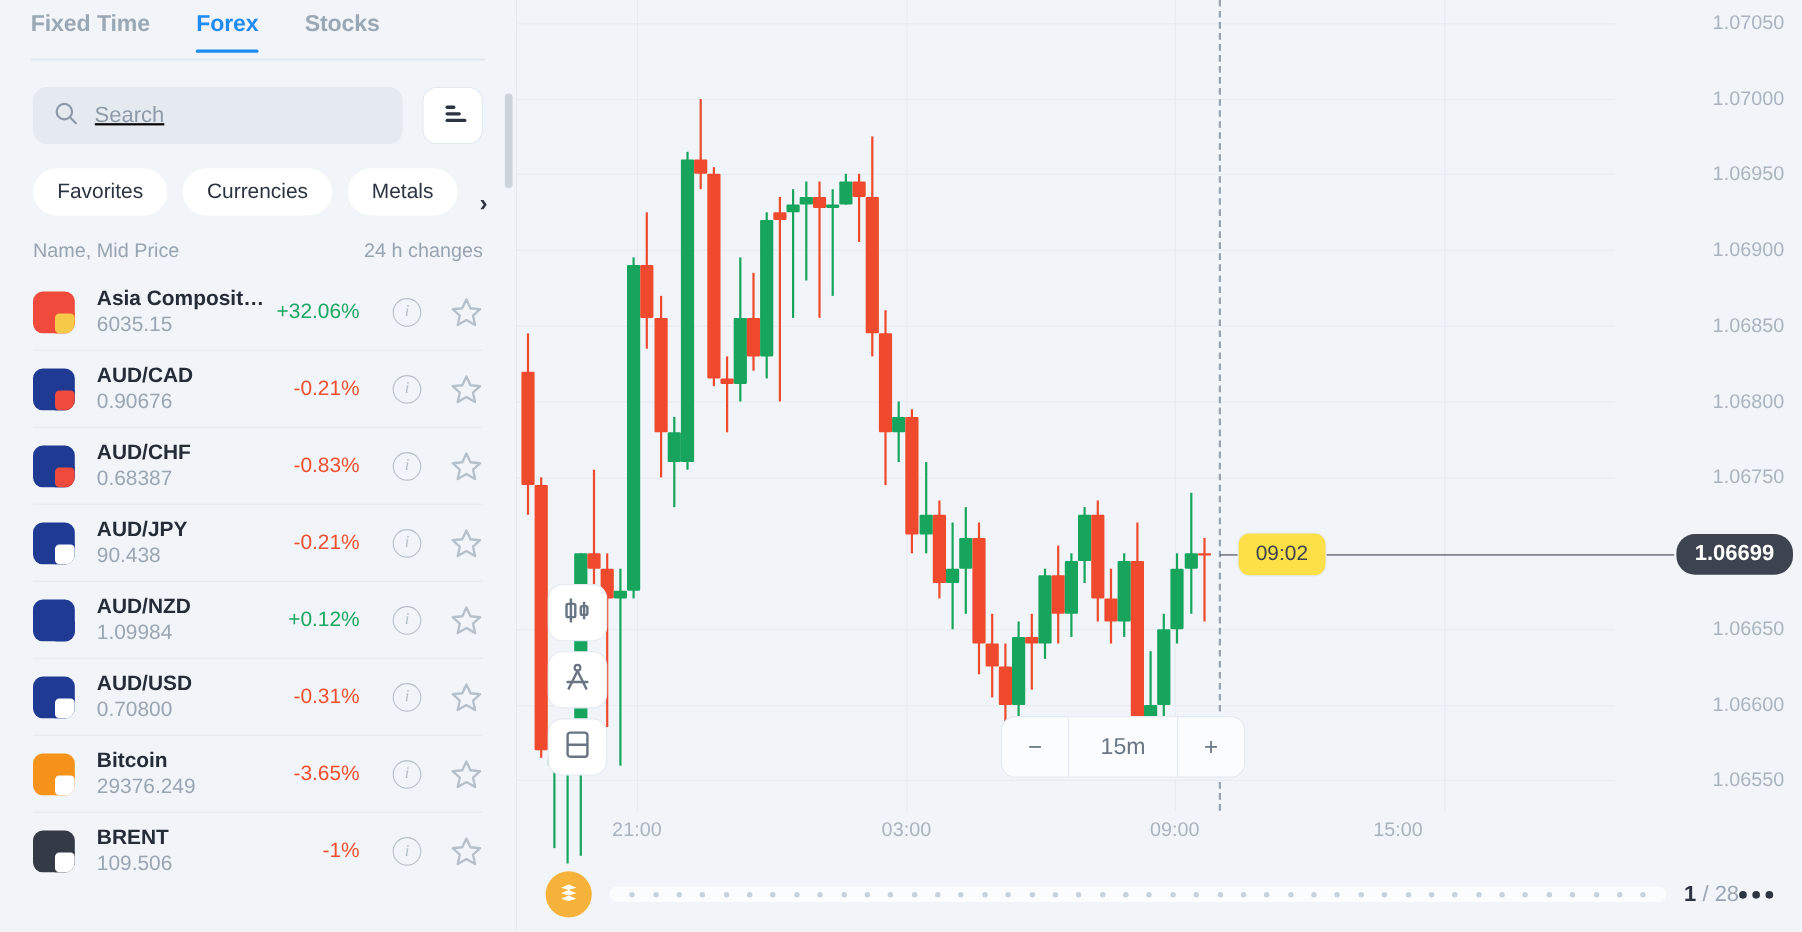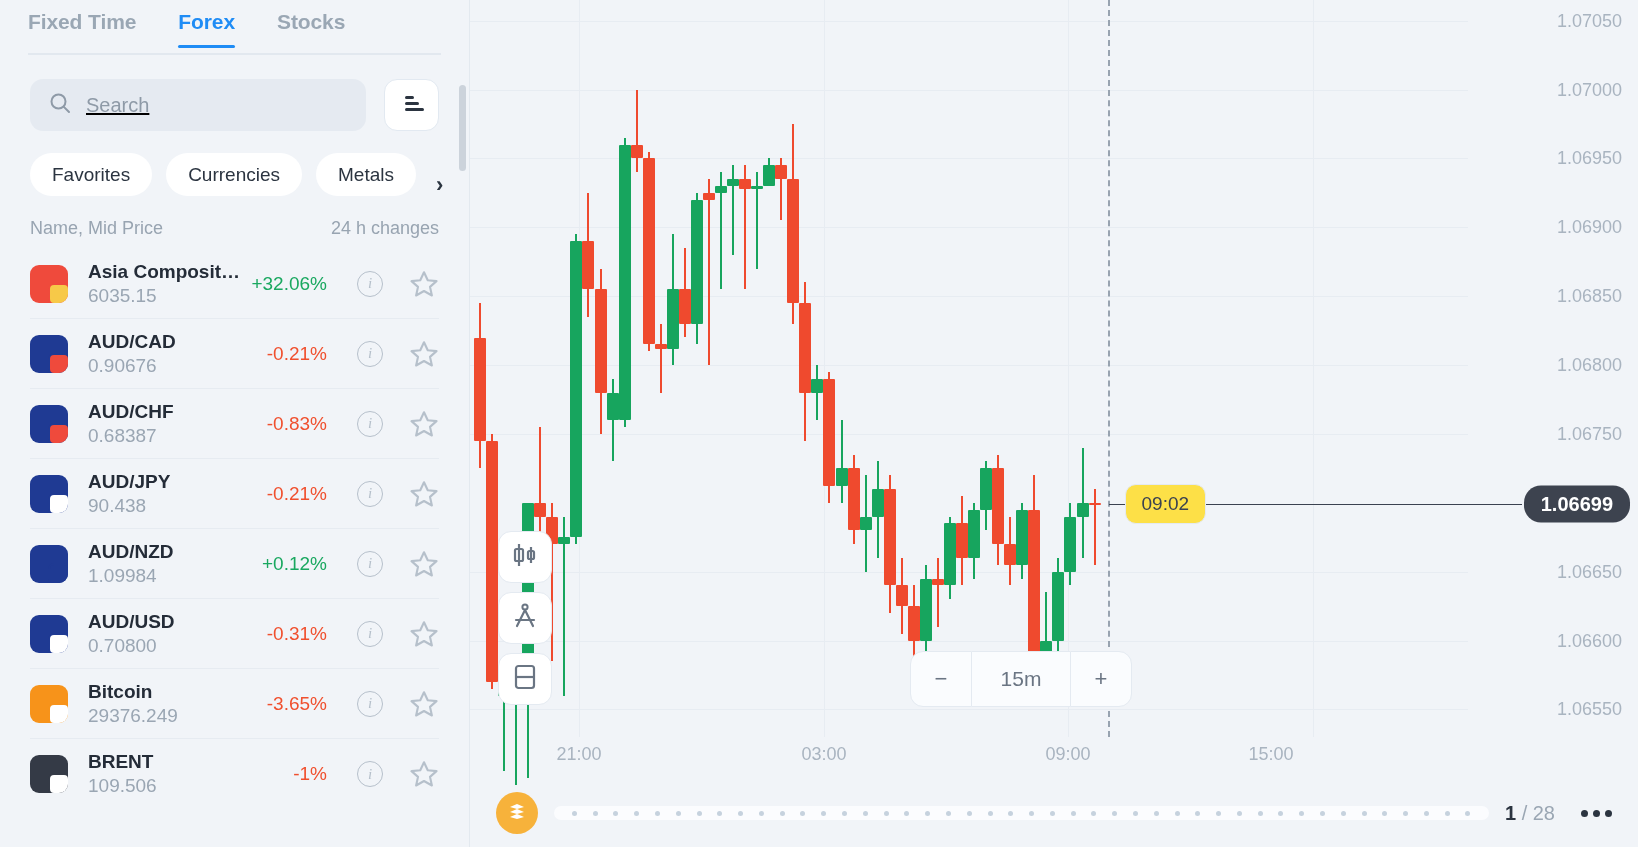--- a/index.html
+++ b/index.html
@@ -182,21 +182,21 @@
     width: 42px; height: 42px; border-radius: 50%; background: #f7b23b;
     display: flex; align-items: center; justify-content: center;
     cursor: pointer; flex: 0 0 42px;
   }
   .dotbar {
     flex: 1; height: 14px; background: #fbfcfe; border-radius: 7px;
     margin: 0 16px; display: flex; align-items: center;
     justify-content: space-around; padding: 0 10px;
   }
   .dot { width: 5px; height: 5px; border-radius: 50%; background: #c6d2de; }
-  .page-ind { font-size: 20px; color: #2b3440; margin-right: 26px; white-space: nowrap; }
+  .page-ind { font-size: 20px; color: #2b3440; white-space: nowrap; }
   .page-ind .sep { color: #9aa6b3; }
   .page-ind b { font-weight: 700; }
   .more-btn { display: flex; gap: 5px; cursor: pointer; }
   .more-btn i { width: 7px; height: 7px; border-radius: 50%; background: #2b3440; display: block; }
 </style>
 </head>
 <body>
 
 <div class="app">
 

